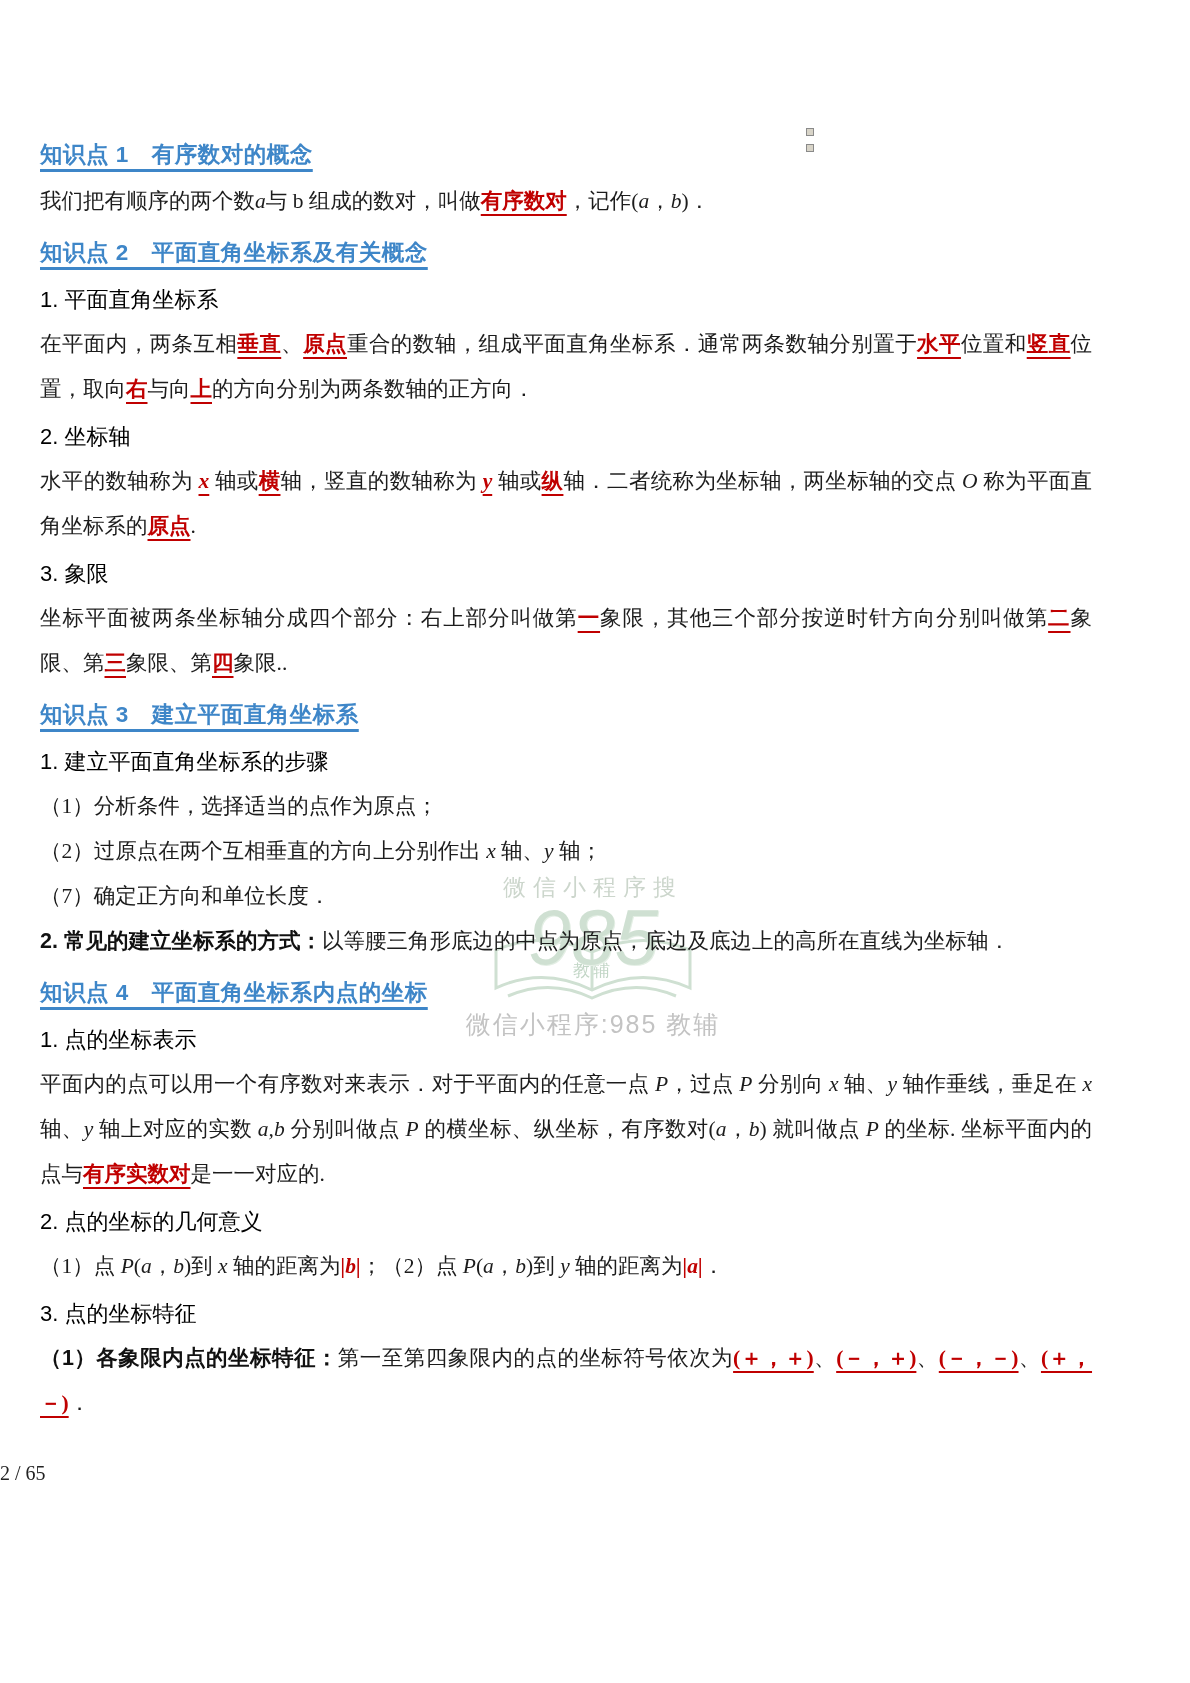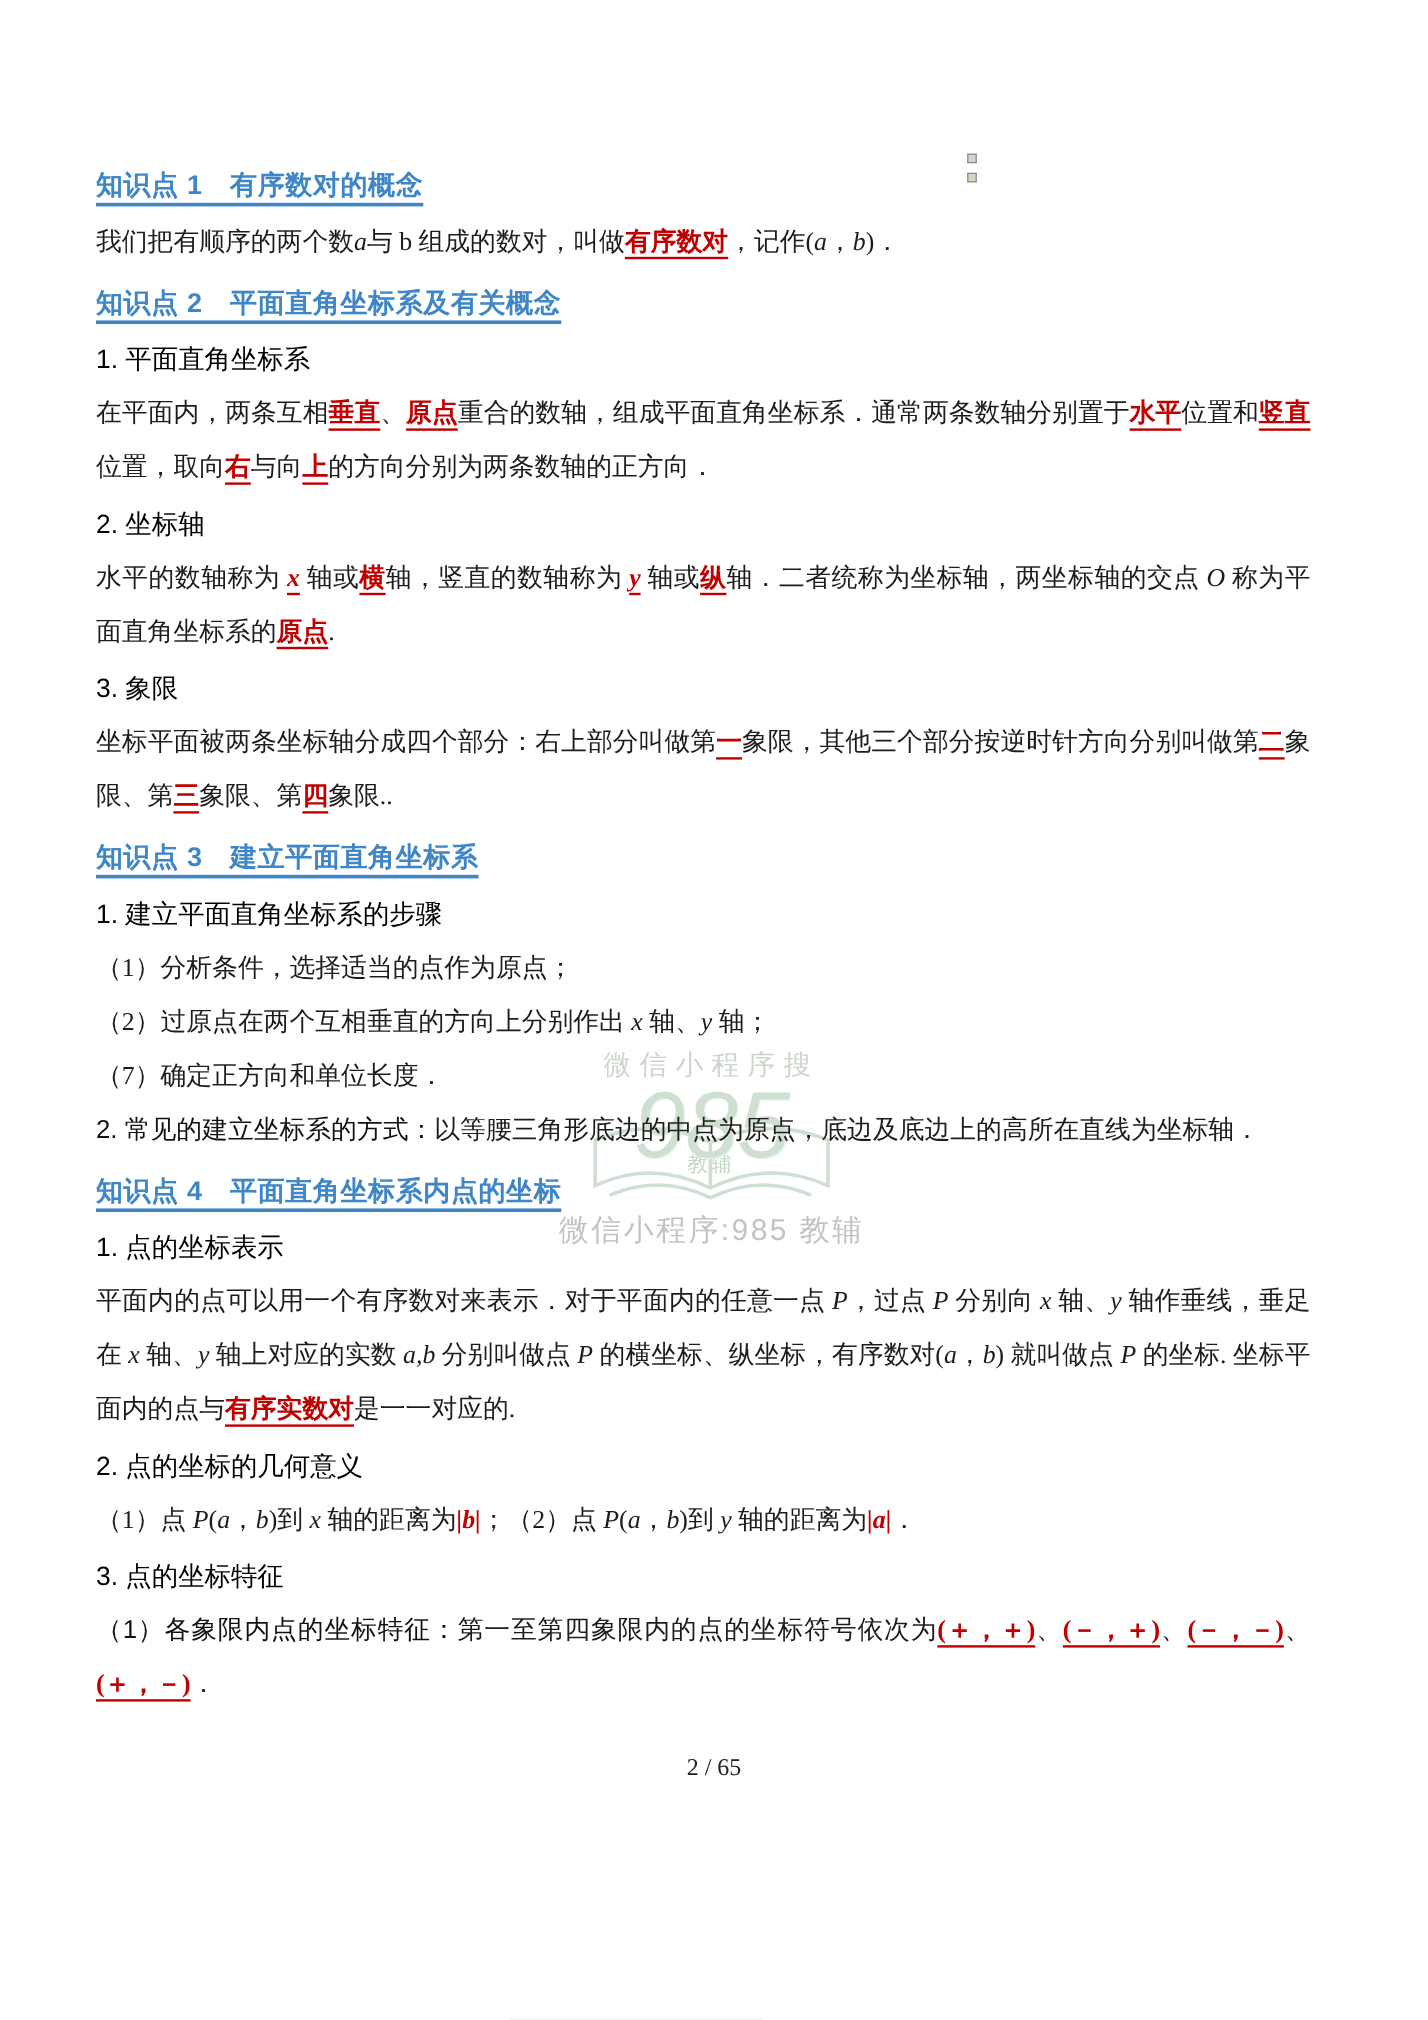--- a/index.html
+++ b/index.html
@@ -16,21 +16,21 @@
     position:relative;
     width:1190px;height:1683px;
     margin:0 auto;
     background:#ffffff;
     overflow:hidden;
     color:var(--ink);
     font-family:"Liberation Serif","DejaVu Serif",serif;
   }
   .content{
     position:relative;z-index:2;
-    padding:126px 98px 0 80px;
+    padding:126px 98px 0 40px;
   }
   .kp-heading{
     font-family:"Liberation Sans","DejaVu Sans",sans-serif;
     font-size:22.5px;font-weight:700;
     color:var(--blue);
     line-height:45px;
     margin:6px 0 2px 0;
     letter-spacing:0.5px;
     text-decoration:underline;
     text-decoration-thickness:2.5px;
@@ -44,21 +44,21 @@
     margin:2px 0 0 0;
   }
   .para{
     font-size:21.5px;
     line-height:45px;
     text-align:justify;
     margin:0;
   }
   .seg-b{
     font-family:"Liberation Sans","DejaVu Sans",sans-serif;
-    font-weight:400;color:#111;
+    font-weight:700;color:#111;
   }
   .seg-i{font-style:italic;}
   .seg-r{
     color:var(--red);font-weight:700;
     text-decoration:underline;
     text-decoration-thickness:2px;
     text-underline-offset:6px;
   }
   .seg-ri{
     color:var(--red);font-weight:700;font-style:italic;
@@ -115,21 +115,20 @@
   .wm-bottom{
     font-family:"Liberation Sans","DejaVu Sans",sans-serif;
     font-size:25px;color:var(--wm-gray);
     letter-spacing:2px;
     margin-top:-2px;
     white-space:nowrap;
   }
   .footer{
     position:absolute;z-index:2;
     left:0;top:1462px;width:100%;
-    text-align:center;
     font-size:20px;color:#222;
     font-family:"Liberation Serif","DejaVu Serif",serif;
   }
 </style>
 </head>
 <body>
 
 <div class="page">
 
   <span class="artifact a1"></span>

